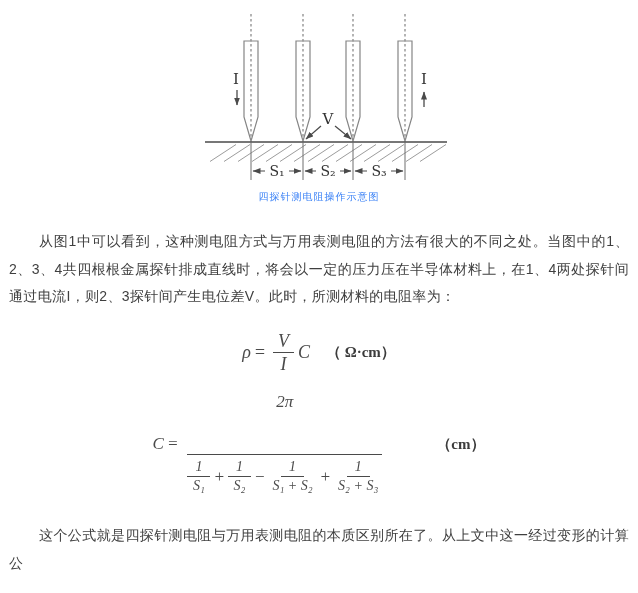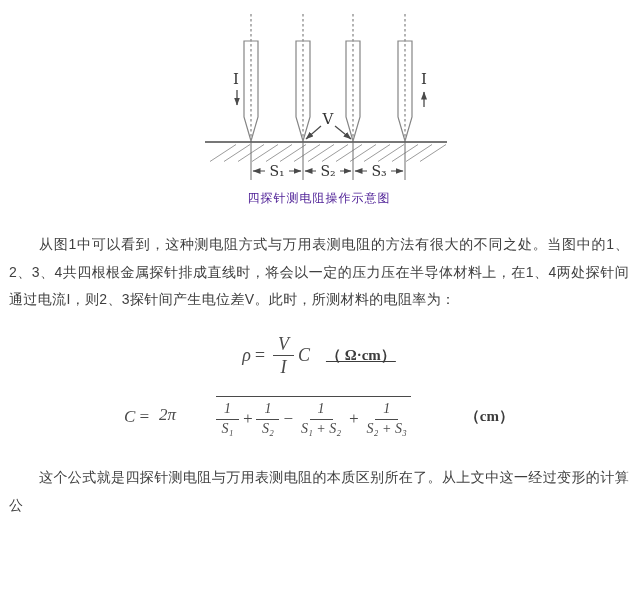--- a/index.html
+++ b/index.html
@@ -7,21 +7,21 @@
   .page {
     position:relative;
     width:638px; height:593px;
     background:#fff;
     overflow:hidden;
     font-family:"Liberation Sans", sans-serif;
     color:#3f3f3f;
   }
   .diagram-wrap { width:638px; text-align:center; }
   .diagram-caption {
-    font-size:12px; color:#4c1d95; letter-spacing:1px;
+    font-size:10px; color:#3b82f6; letter-spacing:1px;
     text-align:center; margin-top:4px;
   }
   .para {
     font-size:14px; line-height:27.5px; letter-spacing:0.35px;
     text-indent:2.15em; text-align:justify;
     padding:0 9px; color:#3f3f3f;
   }
   .p1 { margin-top:24px; }
   .p2 { margin-top:19px; }
   .p3 { margin-top:27px; }
@@ -32,32 +32,32 @@
     font-style:italic; color:#4a4a4a;
   }
   .f1 { margin-top:20px; font-size:18px; }
   .f2 { margin-top:18px; font-size:17px; }
   .frac { display:inline-flex; flex-direction:column; align-items:center; margin:0 4px; }
   .frac .num { padding:0 5px 1px; border-bottom:1.4px solid #4a4a4a; line-height:1.15; }
   .frac .den { padding:1px 5px 0; line-height:1.15; }
   .sfrac { display:inline-flex; flex-direction:column; align-items:center; font-size:14px; }
   .sfrac .num { padding:0 8px 1px; border-bottom:1.2px solid #4a4a4a; line-height:1.2; }
   .sfrac .den { padding:1px 4px 0; line-height:1.2; white-space:nowrap; }
-  .bigfrac { display:inline-flex; flex-direction:row; align-items:center; margin:0 6px;gap:40px; }
+  .bigfrac { display:inline-flex; flex-direction:column; align-items:center; margin:0 6px;gap:40px; }
   .bigfrac .bignum { padding:0 0 2px; line-height:1.1; }
   .bigfrac .bigden {
     border-top:1.5px solid #4a4a4a; padding-top:4px;
     display:flex; align-items:center;
   }
   .op { margin:0 3px; font-style:italic; }
   .unit {
     font-style:normal; font-weight:bold; font-size:15px; color:#3c3c3c;
     white-space:nowrap;
   }
-  .u1 { margin-left:16px;text-decoration:underline; }
+  .u1 { margin-left:16px; }
   .u2 { margin-left:48px; }
   .lhs { white-space:nowrap; }
 </style>
 </head>
 <body>
 
 <div class="page">
 
   <div class="diagram-wrap">
     <svg width="638" height="182" viewBox="0 0 638 182">

